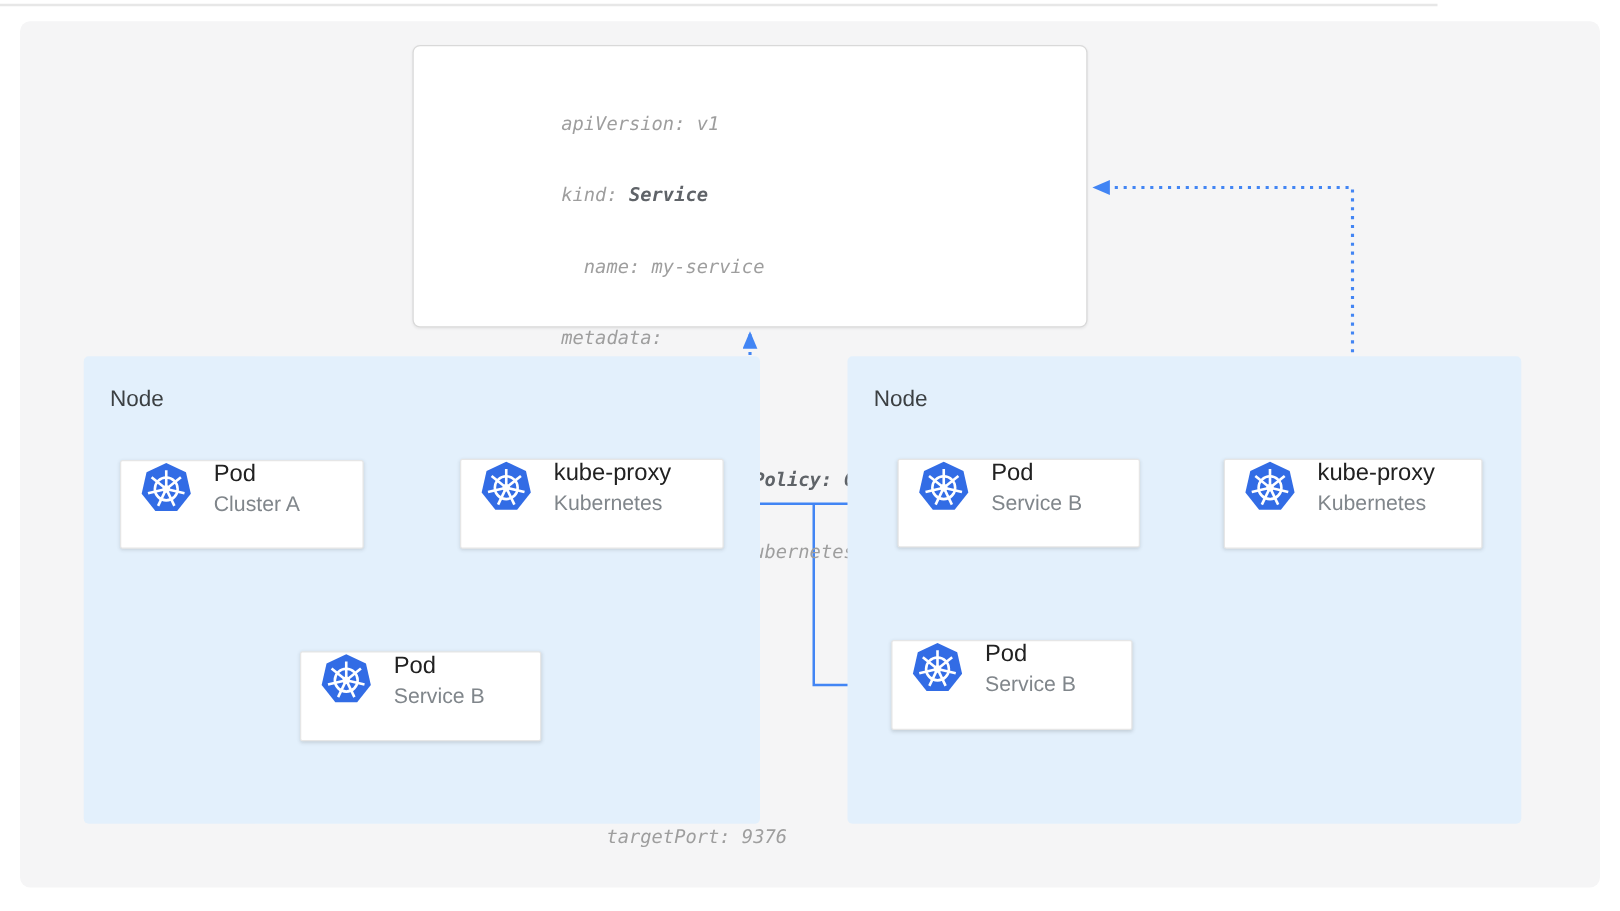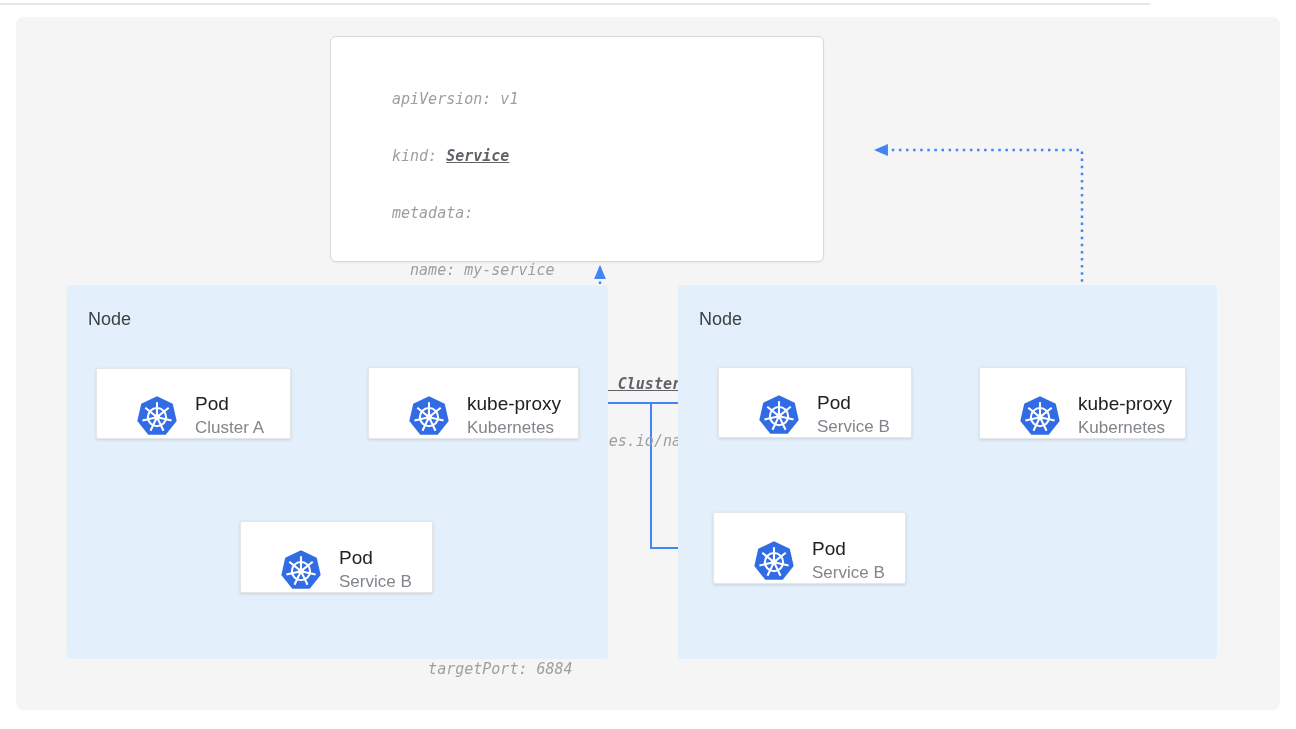--- a/index.html
+++ b/index.html
@@ -7,34 +7,34 @@
     --cardborder:#E6E6E6; --yamlborder:#D9D9D9; --title:#212121; --subtitle:#80868B;
     --yamltext:#9E9E9E; --yamlbold:#5F6368; --nodelabel:#3C4043; --topline:#E7E7E7;
   }
   *{box-sizing:border-box;margin:0;padding:0;}
   html,body{width:1296px;height:729px;background:#ffffff;overflow:hidden;
     font-family:"Liberation Sans",sans-serif;}
   .stage{position:relative;width:1296px;height:729px;}
   .top-line{position:absolute;left:0;top:3px;width:1150px;height:2px;background:var(--topline);}
   .panel{position:absolute;left:16px;top:17px;width:1264px;height:693px;
     background:var(--panel);border-radius:8px;}
-  .yaml-card{position:absolute;left:330px;top:36px;width:494px;height:226px;
+  .yaml-card{position:absolute;left:330px;top:36px;width:540px;height:226px;
     background:#fff;border:1px solid var(--yamlborder);border-radius:6px;
     box-shadow:0 1px 2px rgba(0,0,0,.06);
-    padding:15px 0 0 61px;font-family:"DejaVu Sans Mono","Liberation Mono",monospace;
+    padding:15px 0 0 118px;font-family:"DejaVu Sans Mono","Liberation Mono",monospace;
     font-style:italic;font-size:15px;line-height:19px;color:var(--yamltext);
     white-space:pre;}
-  .yaml-card .b{font-weight:bold;color:var(--yamlbold);text-decoration:underline;}
+  .yaml-card .b{font-weight:bold;color:var(--yamlbold);}
   .node{position:absolute;background:var(--nodebg);border-radius:4px;}
   .node-left{left:67px;top:285px;width:541px;height:374px;}
   .node-right{left:678px;top:285px;width:539px;height:374px;}
   .node-label{position:absolute;left:21px;top:12px;font-size:18px;color:var(--nodelabel);margin-top:12px;}
   .card{position:absolute;background:#fff;border:1px solid var(--cardborder);
     border-radius:2px;box-shadow:0 1px 3px rgba(60,64,67,.18);
-    display:flex;align-items:flex-end;padding-left:24px;}
+    display:flex;align-items:flex-start;}
   .card .icon{flex:0 0 auto;margin-left:15px;width:42px;height:43px;}
   .card .txt{margin-left:17px;display:flex;flex-direction:column;gap:3px;}
   .card .title{font-size:19px;color:var(--title);}
   .card .sub{font-size:17px;color:var(--subtitle);}
   .pod-a{left:96px;top:368px;width:195px;height:71px;}
   .kp-left{left:368px;top:367px;width:211px;height:72px;}
   .pod-b-left{left:240px;top:521px;width:193px;height:72px;}
   .pod-b-rt{left:718px;top:367px;width:194px;height:71px;}
   .pod-b-rb{left:713px;top:512px;width:193px;height:72px;}
   .kp-right{left:979px;top:367px;width:207px;height:72px;}
@@ -66,29 +66,29 @@
     <polyline class="aline" points="470,439 470,480 337,480 337,515" marker-end="url(#ah)"></polyline>
 
     <polyline class="dline" points="470,367 470,313 600,313 600,266" marker-end="url(#ah)"></polyline>
 
     <polyline class="dline" points="1082,367 1082,150 875,150" marker-end="url(#ah)"></polyline>
   </svg>
 
   <div class="yaml-card">
     <div><span>apiVersion: v1</span></div>
     <div><span>kind: </span><span class="b">Service</span></div>
+    <div><span>  name: my-service</span></div>
     <div><span>metadata:</span></div>
-    <div><span>  name: my-service</span></div>
     <div><span>spec:</span></div>
     <div><span>  </span><span class="b">internalTrafficPolicy: Cluster</span></div>
     <div><span>  selector: app.kubernetes.io/name: MyApp</span></div>
     <div><span>  ports:</span></div>
     <div><span>  - protocol: TCP</span></div>
     <div><span>    port: 80</span></div>
-    <div><span>    targetPort: 6884</span></div>
+    <div><span>    targetPort: 9376</span></div>
   </div>
 
   <div class="node node-left">
     <div class="node-label">Node</div>
   </div>
   <div class="node node-right">
     <div class="node-label">Node</div>
   </div>
 
   <div class="card pod-a">

